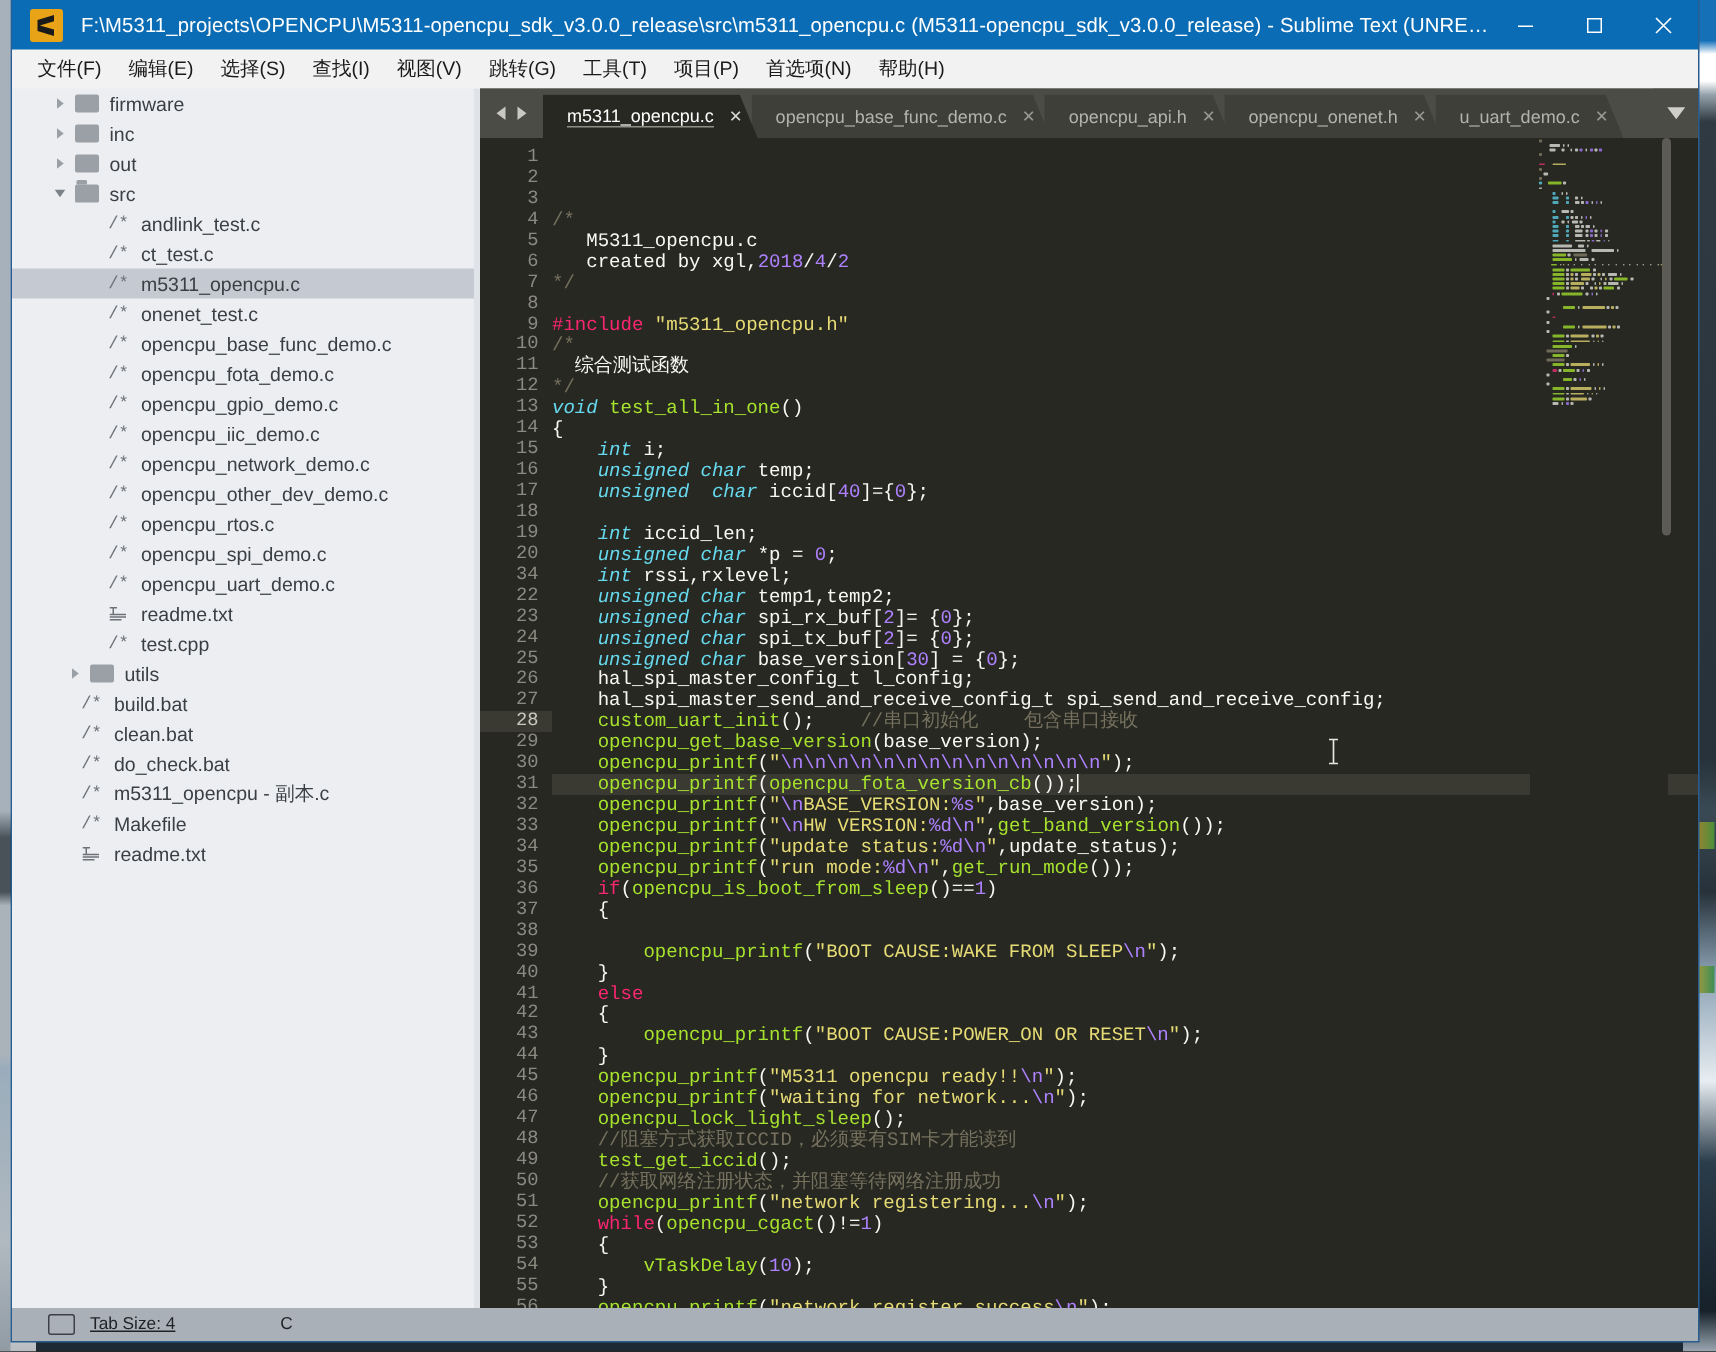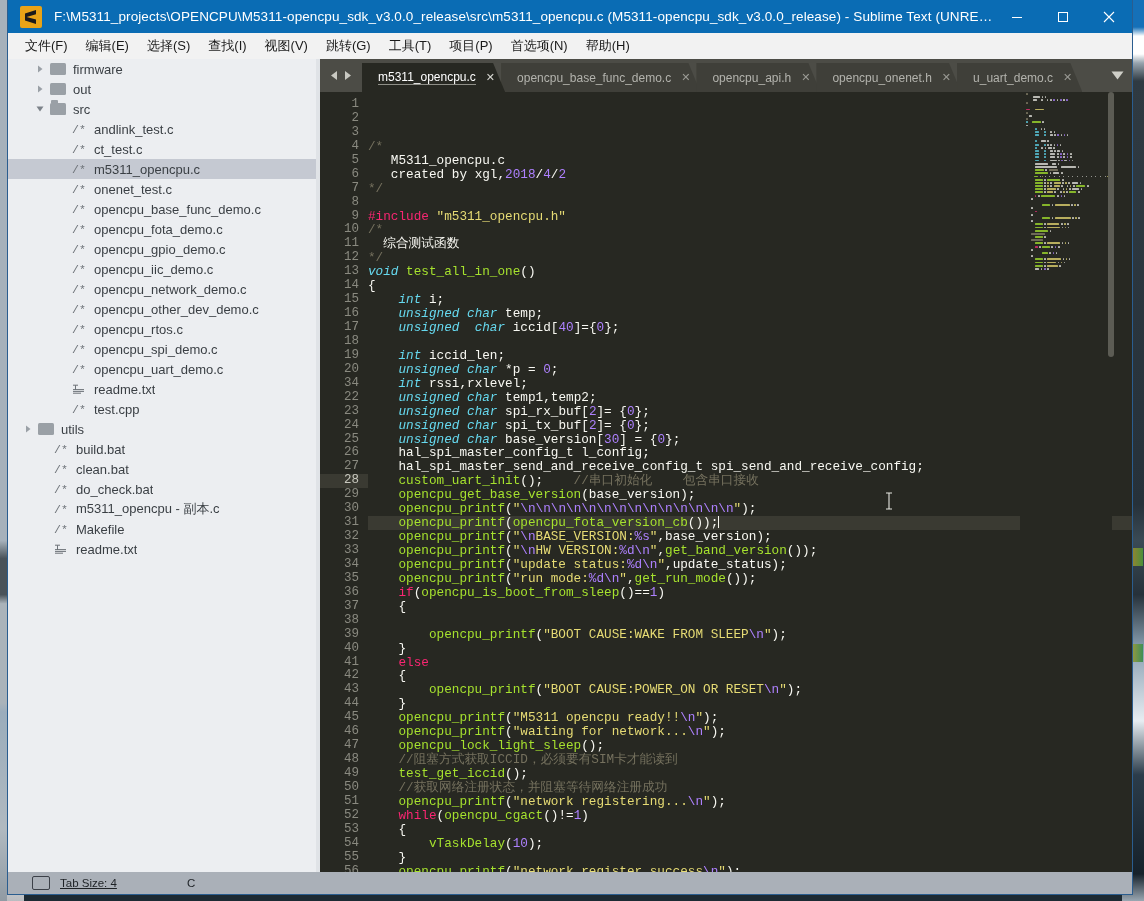--- a/index.html
+++ b/index.html
@@ -196,20 +196,29 @@
             <span class="folder-ico" style="margin-left: 4px;"></span>
             <span class="slabel">firmware</span>
           </div>
           <div class="srow" style="padding-left: 26px;">
             <span class="arrow">
               <svg width="8" height="8" viewBox="0 0 8 8">
                 <path d="M2 0.5 L6.5 4 L2 7.5 Z" fill="#9aa0a6"></path>
               </svg>
             </span>
             <span class="folder-ico" style="margin-left: 4px;"></span>
+            <span class="slabel">inc</span>
+          </div>
+          <div class="srow" style="padding-left: 26px;">
+            <span class="arrow">
+              <svg width="8" height="8" viewBox="0 0 8 8">
+                <path d="M2 0.5 L6.5 4 L2 7.5 Z" fill="#9aa0a6"></path>
+              </svg>
+            </span>
+            <span class="folder-ico" style="margin-left: 4px;"></span>
             <span class="slabel">out</span>
           </div>
           <div class="srow" style="padding-left: 26px;">
             <span class="arrow">
               <svg width="8" height="8" viewBox="0 0 8 8">
                 <path d="M0.5 1.5 L7.5 1.5 L4 6.5 Z" fill="#7c8289"></path>
               </svg>
             </span>
             <span class="folder-ico open" style="margin-left: 4px;"></span>
             <span class="slabel">src</span>
@@ -271,21 +280,21 @@
               <svg width="12" height="11" viewBox="0 0 12 11">
                 <path d="M0 1.2 H5 M2.5 1.2 V6 M0 7.4 H11 M0 9.2 H8 M0 5.6 H11" stroke="#6d7278" stroke-width="1" fill="none"></path>
               </svg>
             </span>
             <span class="slabel">readme.txt</span>
           </div>
           <div class="srow" style="padding-left: 62px;">
             <span class="file-ico">/*</span>
             <span class="slabel">test.cpp</span>
           </div>
-          <div class="srow" style="padding-left: 14px;">
+          <div class="srow" style="padding-left: 36px;">
             <span class="arrow">
               <svg width="8" height="8" viewBox="0 0 8 8">
                 <path d="M2 0.5 L6.5 4 L2 7.5 Z" fill="#9aa0a6"></path>
               </svg>
             </span>
             <span class="folder-ico" style="margin-left: 4px;"></span>
             <span class="slabel">utils</span>
           </div>
           <div class="srow" style="padding-left: 44px;">
             <span class="file-ico">/*</span>

